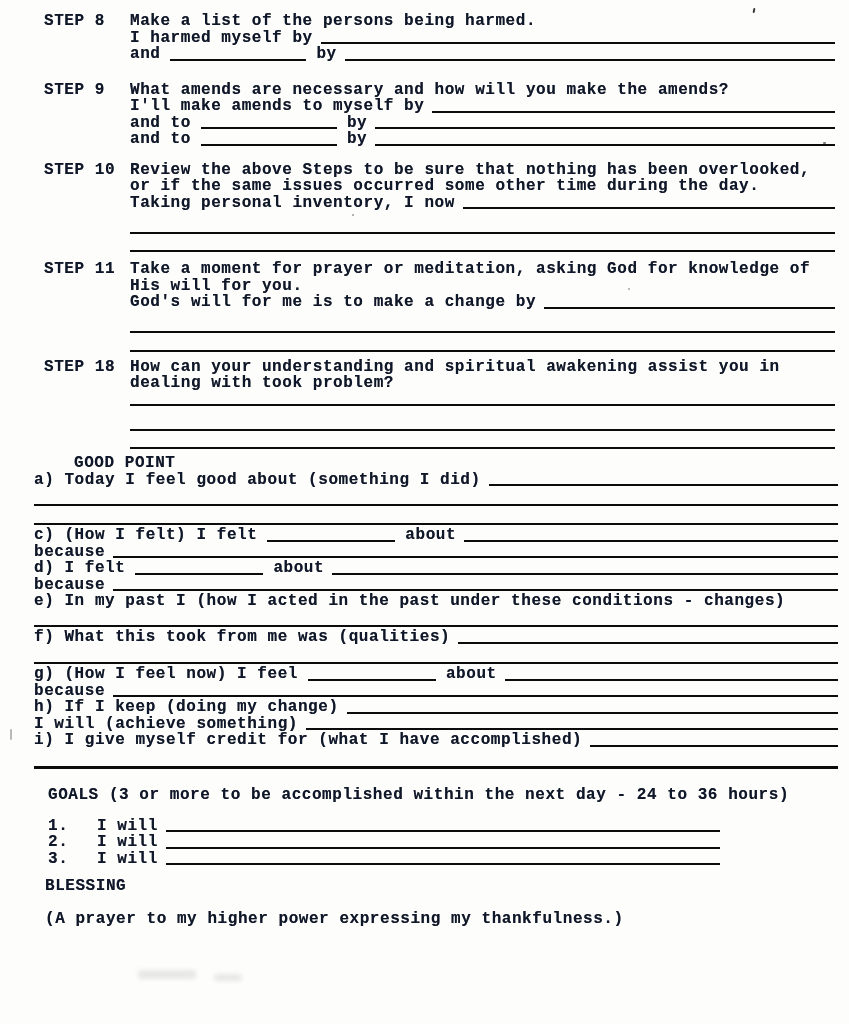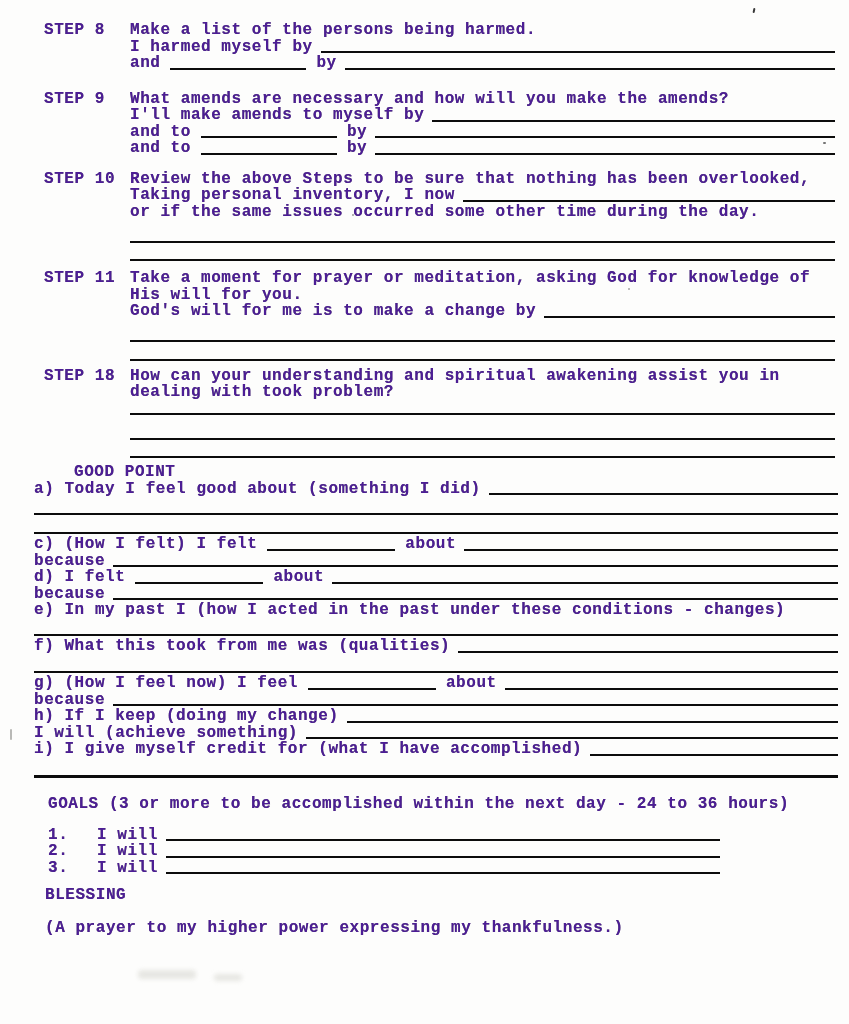--- a/index.html
+++ b/index.html
@@ -7,22 +7,22 @@
     position:relative;
     width:849px;height:1024px;
     box-sizing:border-box;
     background:#fdfdfc;
     overflow:hidden;
     font-family:"Liberation Mono","DejaVu Sans Mono",monospace;
     font-weight:700;
     font-size:16px;
     line-height:16.5px;
     letter-spacing:0.55px;
-    color:#4c1d95;
-    padding-top:22px;
+    color:#0f172a;
+    padding-top:13px;
     text-shadow:0 0 0.4px rgba(10,10,10,0.55);
   }
   .step{display:flex;padding-left:44px;padding-right:14px;}
   .step-s8{margin-bottom:19px;}
   .step-s9{margin-bottom:14px;}
   .step-s10{margin-bottom:7px;}
   .step-s11{margin-bottom:5px;}
   .step-s12{margin-bottom:4px;}
   .step-label{width:86px;flex:none;white-space:nowrap;}
   .step-body{flex:1;min-width:0;}
@@ -113,25 +113,25 @@
           </div>
         </div>
       </div>
       <div class="step step-s10">
         <div class="step-label">STEP 10</div>
         <div class="step-body">
           <div class="row">
             <span class="txt">Review the above Steps to be sure that nothing has been overlooked,</span>
           </div>
           <div class="row">
+            <span class="txt">or if the same issues occurred some other time during the day.</span>
+          </div>
+          <div class="row">
             <span class="txt">Taking personal inventory, I now</span>
             <span class="blank blank-fill"></span>
-          </div>
-          <div class="row">
-            <span class="txt">or if the same issues occurred some other time during the day.</span>
           </div>
           <div class="row gap8">
             <span class="blank blank-fill"></span>
           </div>
           <div class="row gap2">
             <span class="blank blank-fill"></span>
           </div>
         </div>
       </div>
       <div class="step step-s11">

